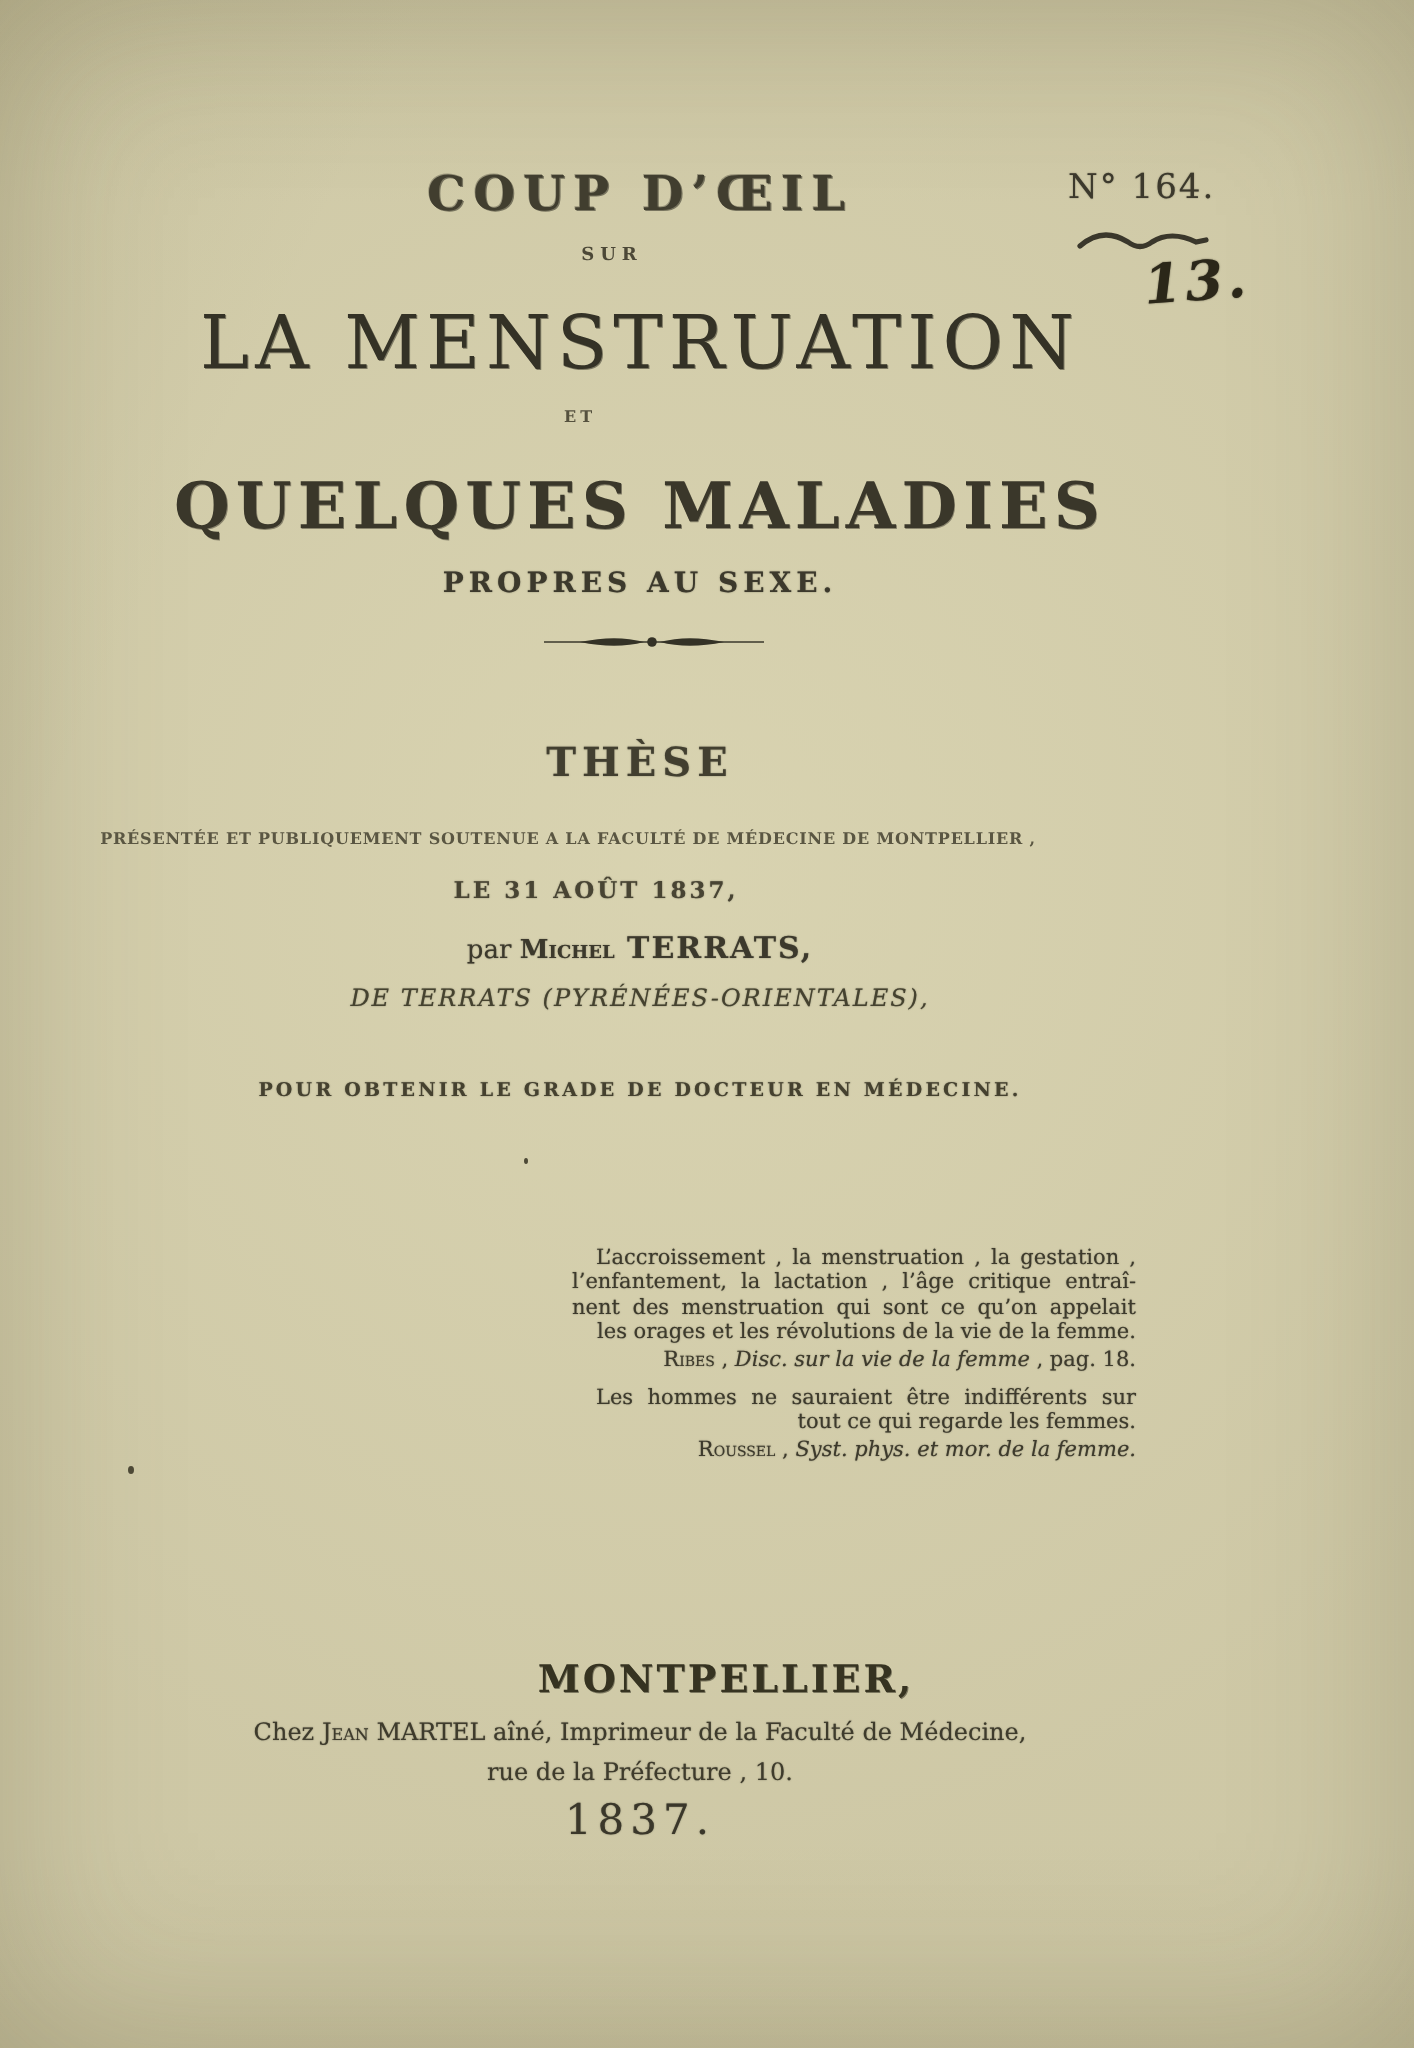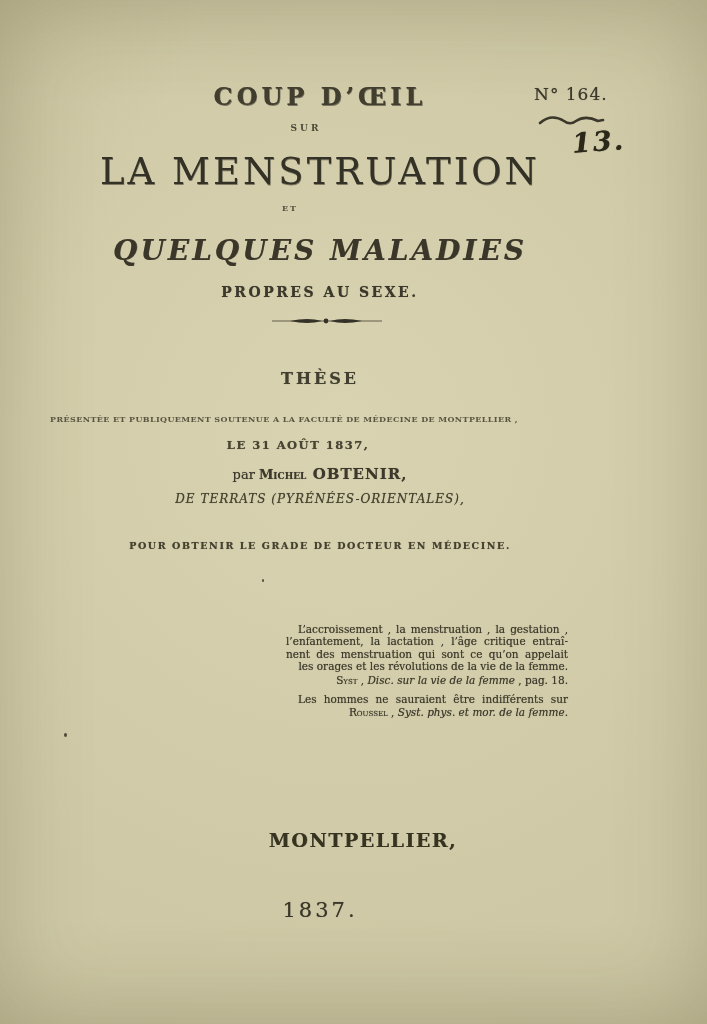--- a/index.html
+++ b/index.html
@@ -22,24 +22,24 @@
   .f-series { font-weight:700; font-size:24px; letter-spacing:4px; color:#413e2f;
               text-shadow:0.6px 0.6px 0 rgba(46,44,33,0.55), -0.4px -0.4px 0 rgba(46,44,33,0.35); }
   .f-number { font-size:17px; letter-spacing:1px; color:#3c392c; }
   .f-hand   { font-style:italic; font-weight:700; font-size:27px; color:#2b2719;
               transform:rotate(-4deg); letter-spacing:2px;
               text-shadow:0 0 0.8px rgba(43,39,25,0.8); }
   .f-sur    { font-size:9px; font-weight:700; letter-spacing:3px; color:#4c4837; transform:translateX(-14px); }
   .f-main   { font-size:37px; letter-spacing:3px; color:#343226;
               text-shadow:0.5px 0.5px 0 rgba(40,38,28,0.5); }
   .f-et     { font-size:8px; font-weight:700; letter-spacing:2px; color:#55513e; transform:translateX(-30px); }
-  .f-sub    { font-size:28px; font-weight:700; letter-spacing:3px; color:#3a372a;
-              text-shadow:0.4px 0.4px 0 rgba(44,41,30,0.45);font-style:italic; }
+  .f-sub    { font-size:32px; font-weight:700; letter-spacing:3px; color:#3a372a;
+              text-shadow:0.4px 0.4px 0 rgba(44,41,30,0.45); }
   .f-sub2   { font-size:14px; font-weight:700; letter-spacing:2.5px; color:#3c392c; }
-  .f-these  { font-size:16px; font-weight:700; letter-spacing:3px; color:#423f30; }
+  .f-these  { font-size:20px; font-weight:700; letter-spacing:3px; color:#423f30; }
   .f-pres   { font-size:8px; font-weight:600; letter-spacing:0.4px; color:#5a5642; transform:translateX(-36px); }
   .f-date   { font-size:11.5px; font-weight:600; letter-spacing:1.5px; color:#484433; transform:translateX(-22px); }
   .f-author { font-size:13px; color:#3c392c; }
   .f-author .sc { font-variant:small-caps; font-weight:600; }
   .f-author .last { font-weight:700; font-size:15px; letter-spacing:1px; }
   .f-origin { font-size:12px; font-style:italic; letter-spacing:1px; color:#45422f; }
   .f-purpose{ font-size:9.5px; font-weight:700; letter-spacing:1.6px; color:#45412f; }
   .epi { position:absolute; left:258px; top:623px; width:282px;
          font-size:10.5px; line-height:12.4px; color:#3d3a2c;margin-left:28px; }
   .epi .ln { text-align:right; }
@@ -90,43 +90,48 @@
     <path d="M58,6 Q72,2.2 90,6 Q72,9.8 58,6 Z" fill="#343226"></path>
   </svg>
 
   <div class="abs f-these soft" style="top:369px">THÈSE</div>
 
   <div class="abs f-pres" style="top:414px">PRÉSENTÉE ET PUBLIQUEMENT SOUTENUE A LA FACULTÉ DE MÉDECINE DE MONTPELLIER ,</div>
 
   <div class="abs f-date soft" style="top:438px">LE 31 AOÛT 1837,</div>
 
   <div class="abs f-author soft" style="top:465px">
-    <span>par </span><span class="sc">Michel</span><span class="last"> OBTENIR,</span>
+    <span>par </span><span class="sc">Michel</span><span class="last"> TERRATS,</span>
   </div>
 
   <div class="abs f-origin soft" style="top:492px">DE TERRATS (PYRÉNÉES-ORIENTALES),</div>
 
   <div class="abs f-purpose soft" style="top:540px">POUR OBTENIR LE GRADE DE DOCTEUR EN MÉDECINE.</div>
 
   <div class="speck" style="left:262px; top:579px; width:2px; height:3px"></div>
   <div class="speck" style="left:64px; top:733px; width:3px; height:4px"></div>
 
   <div class="epi soft">
     <div class="ln jl ind">L’accroissement , la menstruation , la gestation ,</div>
     <div class="ln jl">l’enfantement, la lactation , l’âge critique entraî-</div>
     <div class="ln jl">nent des menstruation qui sont ce qu’on appelait</div>
     <div class="ln">les orages et les révolutions de la vie de la femme.</div>
     <div class="ln cit">
-      <span class="sc">Syst</span><span> , </span><em>Disc. sur la vie de la femme</em><span> , pag. 18.</span>
+      <span class="sc">Ribes</span><span> , </span><em>Disc. sur la vie de la femme</em><span> , pag. 18.</span>
     </div>
     <div class="ln jl ind gap">Les hommes ne sauraient être indifférents sur</div>
+    <div class="ln">tout ce qui regarde les femmes.</div>
     <div class="ln cit">
       <span class="sc">Roussel</span><span> , </span><em>Syst. phys. et mor. de la femme.</em>
     </div>
   </div>
 
   <div class="abs f-city soft" style="top:829px">MONTPELLIER,</div>
 
+  <div class="abs f-imprint soft" style="top:859px">
+    <span>Chez </span><span class="sc">Jean</span><span> MARTEL aîné, Imprimeur de la Faculté de Médecine,</span>
+  </div>
 
+  <div class="abs f-imprint soft" style="top:879px">rue de la Préfecture , 10.</div>
 
   <div class="abs f-year soft" style="top:898px">1837.</div>
 
 </div>
 
 </body></html>

